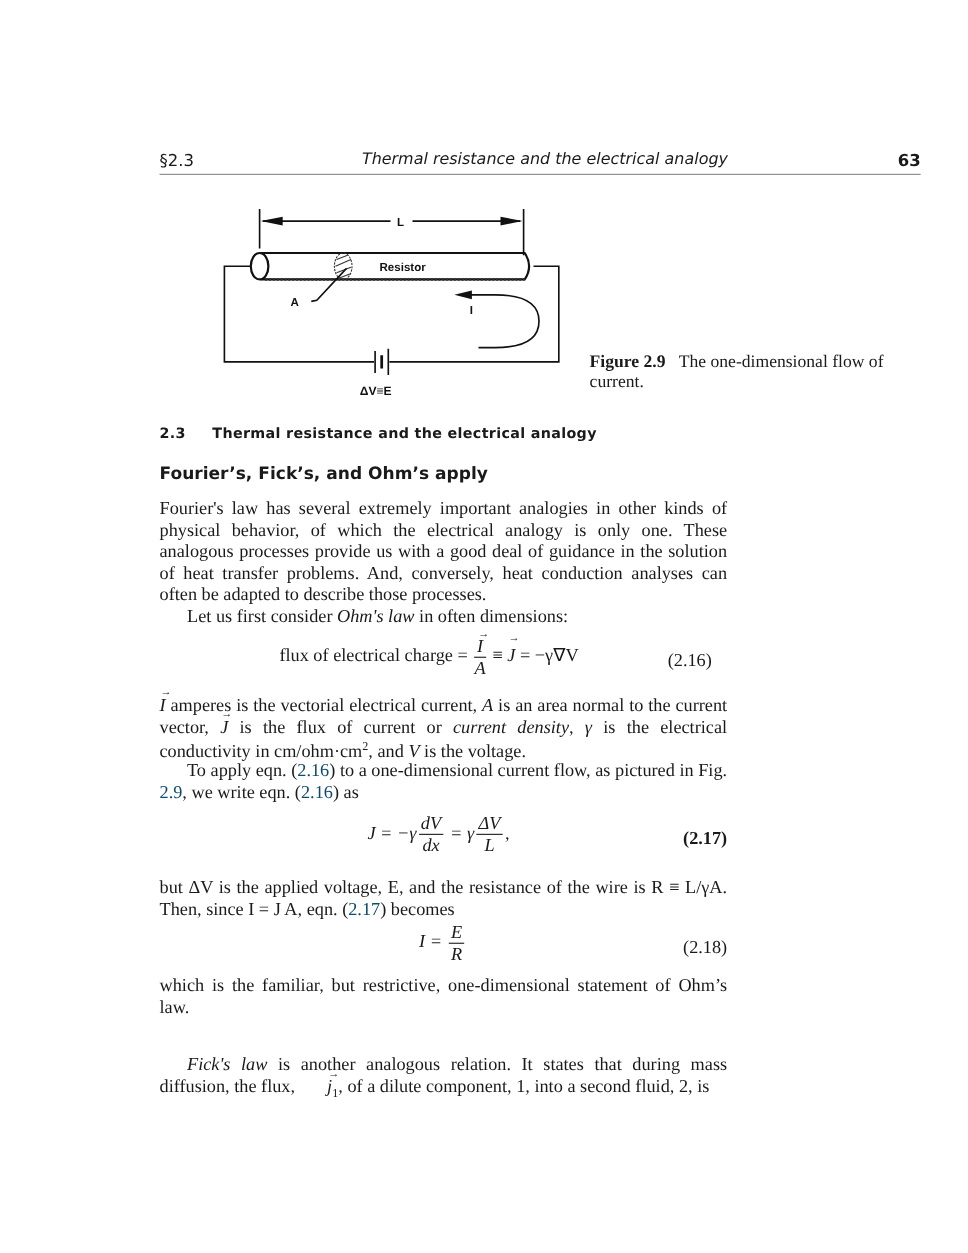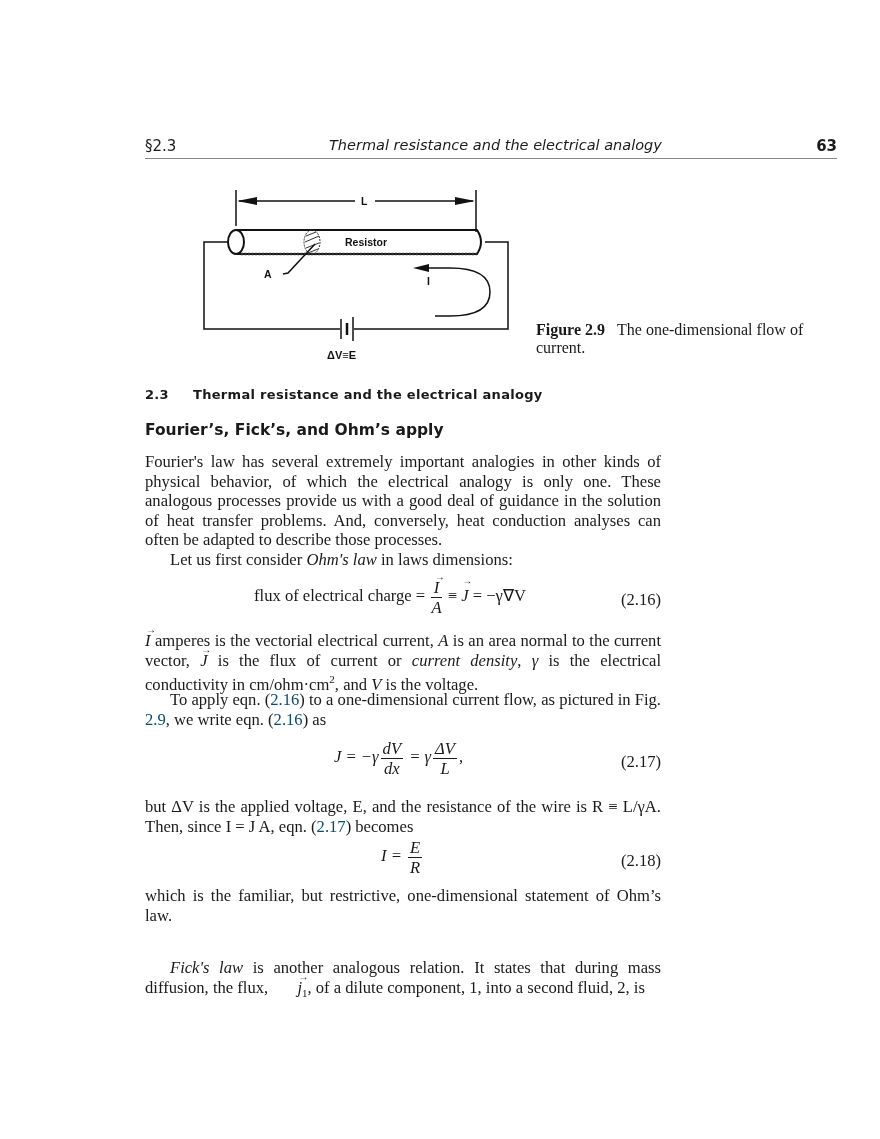--- a/index.html
+++ b/index.html
@@ -91,40 +91,40 @@
 </div>
 
 <div class="abs h-section">
   <span class="num">2.3</span><span>Thermal resistance and the electrical analogy</span>
 </div>
 <div class="abs h-sub">Fourier’s, Fick’s, and Ohm’s apply</div>
 
 <div class="abs para" style="top:452px;">Fourier's law has several extremely important analogies in other kinds of physical behavior, of which the electrical analogy is only one. These analogous processes provide us with a good deal of guidance in the solution of heat transfer problems. And, conversely, heat conduction analyses can often be adapted to describe those processes.</div>
 
 <div class="abs para indent" style="top:550px;">
-  <span>Let us first consider </span><i>Ohm's law</i><span> in laws dimensions:</span>
+  <span>Let us first consider </span><i>Ohm's law</i><span> in often dimensions:</span>
 </div>
 
 <div class="abs eq" style="left:254px; top:578px;">
   <span>flux of electrical charge = </span><span class="frac"><span class="n"><i class="vec">I</i></span><span class="d"><i>A</i></span></span><span> ≡ </span><i class="vec">J</i><span> = −γ∇V</span>
 </div>
-<span class="eqnum" style="left:621px; top:590px;">(2.16)</span>
+<span class="eqnum" style="left:607px; top:590px;">(2.16)</span>
 
 <div class="abs para" style="top:631px;">
   <i class="vec">I</i><span> amperes is the vectorial electrical current, </span><i>A</i><span> is an area normal to the current vector, </span><i class="vec">J</i><span> is the flux of current or </span><i>current density</i><span>, </span><i>γ</i><span> is the electrical conductivity in  cm/ohm·cm</span><sup style="font-size:11px;">2</sup><span>, and </span><i>V</i><span> is the voltage.</span>
 </div>
 
 <div class="abs para indent" style="top:690px;">
   <span>To apply eqn. (</span><a class="link">2.16</a><span>) to a one-dimensional current flow, as pictured in Fig. </span><a class="link">2.9</a><span>, we write eqn. (</span><a class="link">2.16</a><span>) as</span>
 </div>
 
 <div class="abs eq" style="left:334px; top:739px;">
   <i>J = −γ</i><span class="frac"><span class="n"><i>dV</i></span><span class="d"><i>dx</i></span></span><i> = γ</i><span class="frac"><span class="n"><i>ΔV</i></span><span class="d"><i>L</i></span></span><span>,</span>
 </div>
-<span class="eqnum" style="left:621px; top:752px;">(2.17)</span>
+<span class="eqnum" style="left:621px; top:752px;font-weight:bold;">(2.17)</span>
 
 <div class="abs para" style="top:797px;">
   <span>but ΔV is the applied voltage, E, and the resistance of the wire is R ≡ L/γA. Then, since I = J A, eqn. (</span><a class="link">2.17</a><span>) becomes</span>
 </div>
 
 <div class="abs eq" style="left:381px; top:838px;">
   <i>I = </i><span class="frac"><span class="n"><i>E</i></span><span class="d"><i>R</i></span></span>
 </div>
 <span class="eqnum" style="left:621px; top:851px;">(2.18)</span>
 

